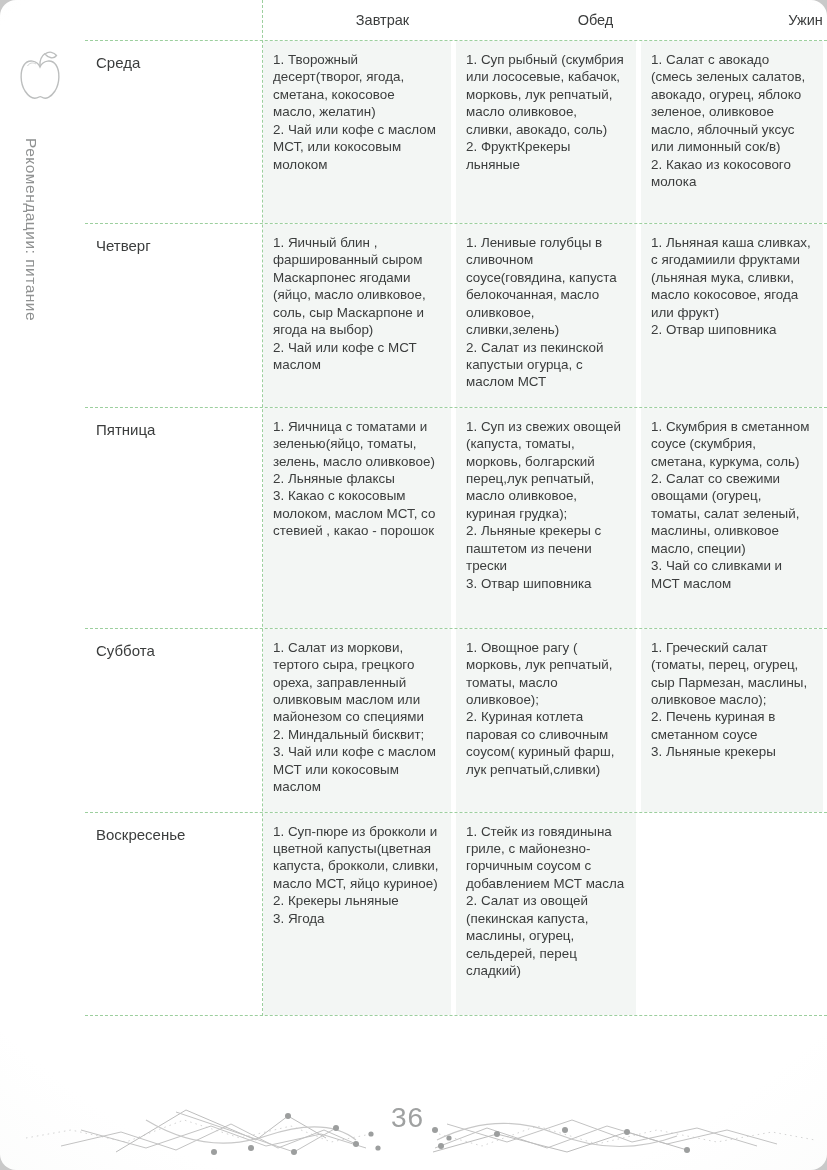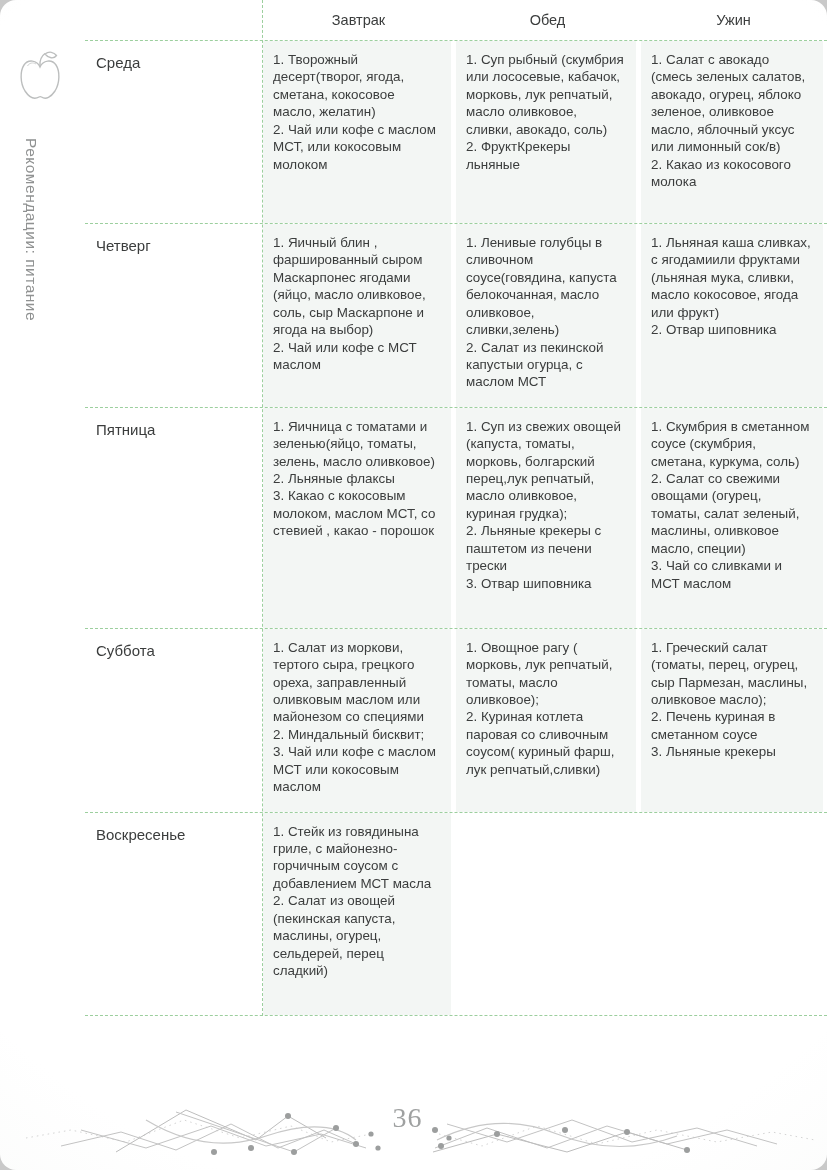--- a/index.html
+++ b/index.html
@@ -32,42 +32,42 @@
   .vline{
     position:absolute;left:177px;top:0;height:100%;width:0;
     border-left:1px dashed #9ccf9e;
   }
   .t-row{
     display:grid;
     grid-template-columns:177px 193px 185px 187px;
     border-bottom:1px dashed #9ccf9e;
     position:relative;
   }
-  .t-row.header{height:40px;align-items:center;}
+  .t-row.header{height:40px;align-items:center;gap:24px;}
   .head-cell{
     text-align:center;font-size:14.5px;color:#3b3d3d;font-weight:400;
   }
   .day-cell{
     padding:13px 6px 0 11px;
     font-size:15px;color:#3b3d3d;
   }
   .meal-cell{display:flex;}
   .meal-inner{
     flex:1;
     background:#f3f6f4;
     margin:0 4px 0 1px;
     padding:10px 11px 16px 10px;
     font-size:13.4px;line-height:1.3;
     color:#3b3d3d;
     white-space:pre-line;
   }
   .r1{min-height:182px}.r2{min-height:175px}.r3{min-height:220px}
   .r4{min-height:175px}.r5{min-height:202px}
   
-  .footer{position:absolute;left:0;right:12px;top:1086px;height:84px;font-family:Liberation Serif, serif;}
+  .footer{position:absolute;left:0;right:12px;top:1086px;height:84px;}
   .pagenum{
     position:absolute;left:50%;top:16px;transform:translateX(-50%);
     font-size:28px;color:#9fa1a1;letter-spacing:1px;
   }
   .deco{position:absolute;top:4px;}
   .deco.left{left:26px;}
   .deco.right{right:0;}
 </style>
 </head>
 <body>
@@ -159,20 +159,25 @@
         </div>
       <div class="meal-cell">
           <div class="meal-inner">1. Греческий салат (томаты, перец, огурец, сыр Пармезан, маслины, оливковое масло);
 2. Печень куриная в сметанном соусе
 3. Льняные крекеры</div>
         </div>
     </div>
 
     <div class="t-row r5">
       <div class="day-cell">Воскресенье</div>
+      <div class="meal-cell">
+          <div class="meal-inner">1. Суп-пюре из брокколи и цветной капусты(цветная капуста, брокколи, сливки, масло МСТ, яйцо куриное)
+2. Крекеры льняные
+3. Ягода</div>
+        </div>
       <div class="meal-cell">
           <div class="meal-inner">1. Стейк из говядинына гриле, с майонезно-горчичным соусом с добавлением МСТ масла
 2. Салат из овощей (пекинская капуста, маслины, огурец, сельдерей, перец сладкий)</div>
         </div>
     </div>
   </div>
 
   <div class="footer">
     <svg class="deco left" width="358" height="76" viewBox="0 0 358 76" fill="none" xmlns="http://www.w3.org/2000/svg">
       <path d="M0 48 L45 40 L100 52 L158 30 L214 48 L265 36 L305 52 L345 44" stroke="#d4d4d4" stroke-width="1" stroke-dasharray="1.5 4"></path>

